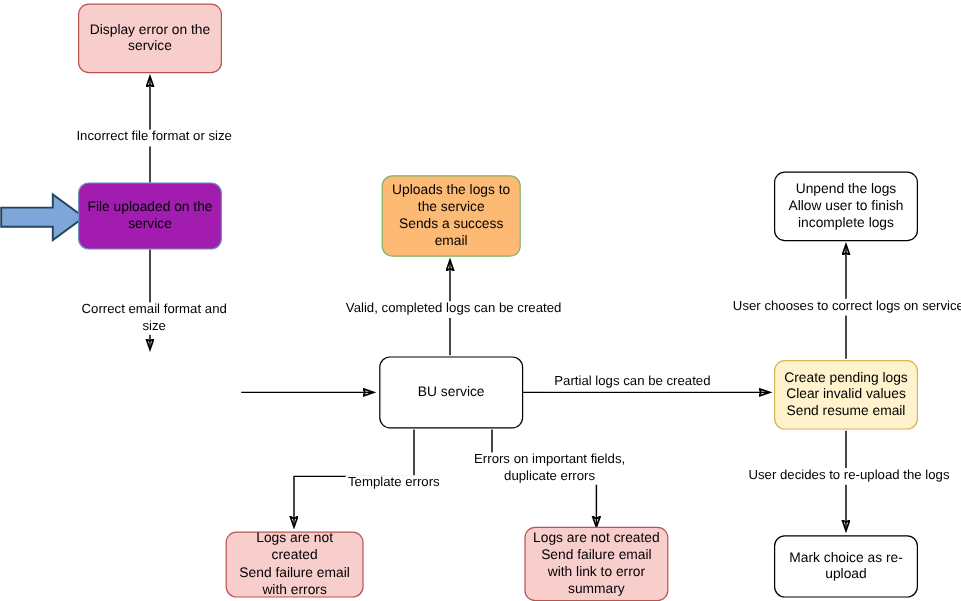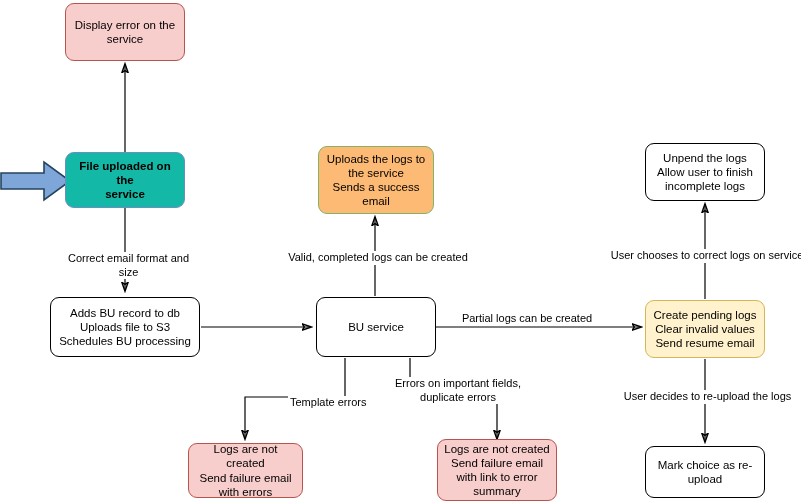--- a/index.html
+++ b/index.html
@@ -27,21 +27,21 @@
     align-items: center;
     justify-content: center;
     text-align: center;
     font-size: 11.5px;
     line-height: 14.2px;
     color: #000000;
     white-space: pre-line;
     padding: 2px 5px;
   }
   .node.pink   { background: #f8cecc; border-color: #b85450; }
-  .node.blue   { background: #14b8a6; border-color: #6c8ebf; font-weight: bold; }
+  .node.blue   { background: #a21caf; border-color: #6c8ebf; }
   .node.green  { background: #fdba74; border-color: #82b366; }
   .node.plain  { background: #ffffff; border-color: #000000; }
   .node.yellowtxt { background: #fff2cc; border-color: #d6b656; }
 
   .edge-label {
     position: absolute;
     font-size: 11px;
     line-height: 13.5px;
     color: #000000;
     text-align: center;
@@ -103,25 +103,20 @@
   <div class="node pink" style="left:65px; top:3px; width:120px; height:58px;">
     <span>Display error on the
 service</span>
   </div>
 
   <div class="node blue" style="left:65px; top:152px; width:120px; height:56px;">
     <span>File uploaded on the
 service</span>
   </div>
 
-  <div class="node plain" style="left:50px; top:297px; width:150px; height:60px;">
-    <span>Adds BU record to db
-Uploads file to S3
-Schedules BU processing</span>
-  </div>
 
   <div class="node green" style="left:318px; top:146px; width:116px; height:68px;">
     <span>Uploads the logs to
 the service
 Sends a success
 email</span>
   </div>
 
   <div class="node plain" style="left:316px; top:297px; width:120px; height:60px;">
     <span>BU service</span>
@@ -150,20 +145,21 @@
     <span>Create pending logs
 Clear invalid values
 Send resume email</span>
   </div>
 
   <div class="node plain" style="left:645px; top:446px; width:120px; height:52px;">
     <span>Mark choice as re-
 upload</span>
   </div>
 
+  <div class="edge-label" style="left:59px; top:108px; width:135px;">Incorrect file format or size</div>
 
   <div class="edge-label" style="left:59px; top:252px; width:135px;">Correct email format and size</div>
 
   <div class="edge-label" style="left:282px; top:251px; width:188px;">Valid, completed logs can be created</div>
 
   <div class="edge-label" style="left:454px; top:312px; width:142px;">Partial logs can be created</div>
 
   <div class="edge-label" style="left:288px; top:396px; width:86px; text-align:left;">Template errors</div>
 
   <div class="edge-label" style="left:391px; top:377px; width:130px;">Errors on important fields,

